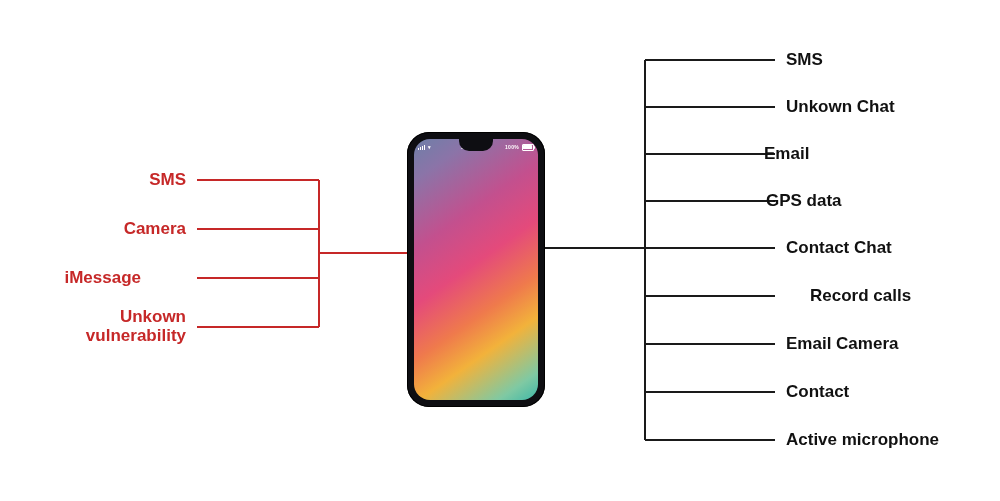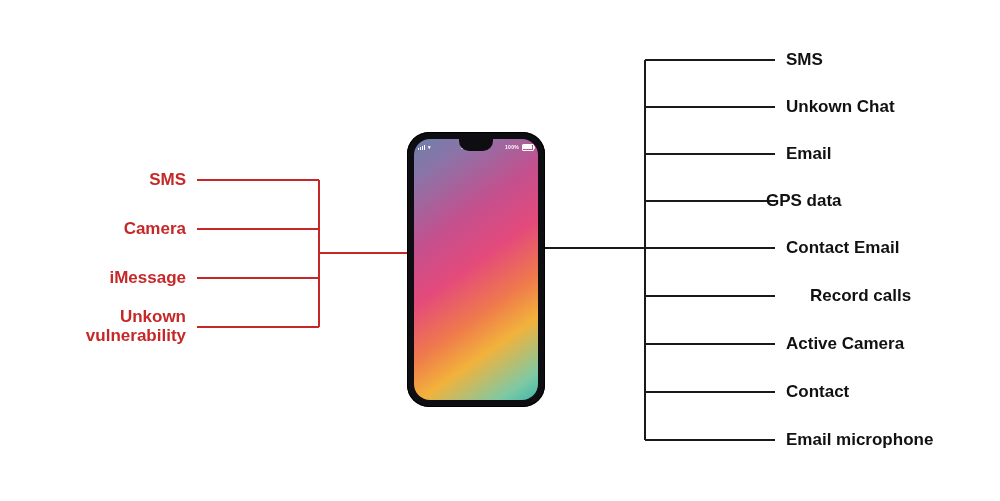--- a/index.html
+++ b/index.html
@@ -199,27 +199,27 @@
         <span>100%</span>
         <span class="sb-batt">
             <i></i>
           </span>
       </span>
     </div>
   </div>
 
   <div class="left-label" style="right:814px; top:171px">SMS</div>
   <div class="left-label" style="right:814px; top:220px">Camera</div>
-  <div class="left-label" style="right:814px; top:269px">iMessage</div>
+  <div class="left-label" style="right:859px; top:269px">iMessage</div>
   <div class="left-label" style="right:814px; top:308px">Unkown
 vulnerability</div>
 
   <div class="right-label" style="left:786px; top:51px">SMS</div>
   <div class="right-label" style="left:786px; top:98px">Unkown Chat</div>
-  <div class="right-label" style="left:786px; top:145px">Email</div>
+  <div class="right-label" style="left:764px; top:145px">Email</div>
   <div class="right-label" style="left:766px; top:192px">GPS data</div>
-  <div class="right-label" style="left:786px; top:239px">Contact Email</div>
+  <div class="right-label" style="left:786px; top:239px">Contact Chat</div>
   <div class="right-label" style="left:810px; top:287px">Record calls</div>
-  <div class="right-label" style="left:786px; top:335px">Active Camera</div>
+  <div class="right-label" style="left:786px; top:335px">Email Camera</div>
   <div class="right-label" style="left:786px; top:383px">Contact</div>
-  <div class="right-label" style="left:786px; top:431px">Email microphone</div>
+  <div class="right-label" style="left:786px; top:431px">Active microphone</div>
 
 </div>
 
 </body></html>

